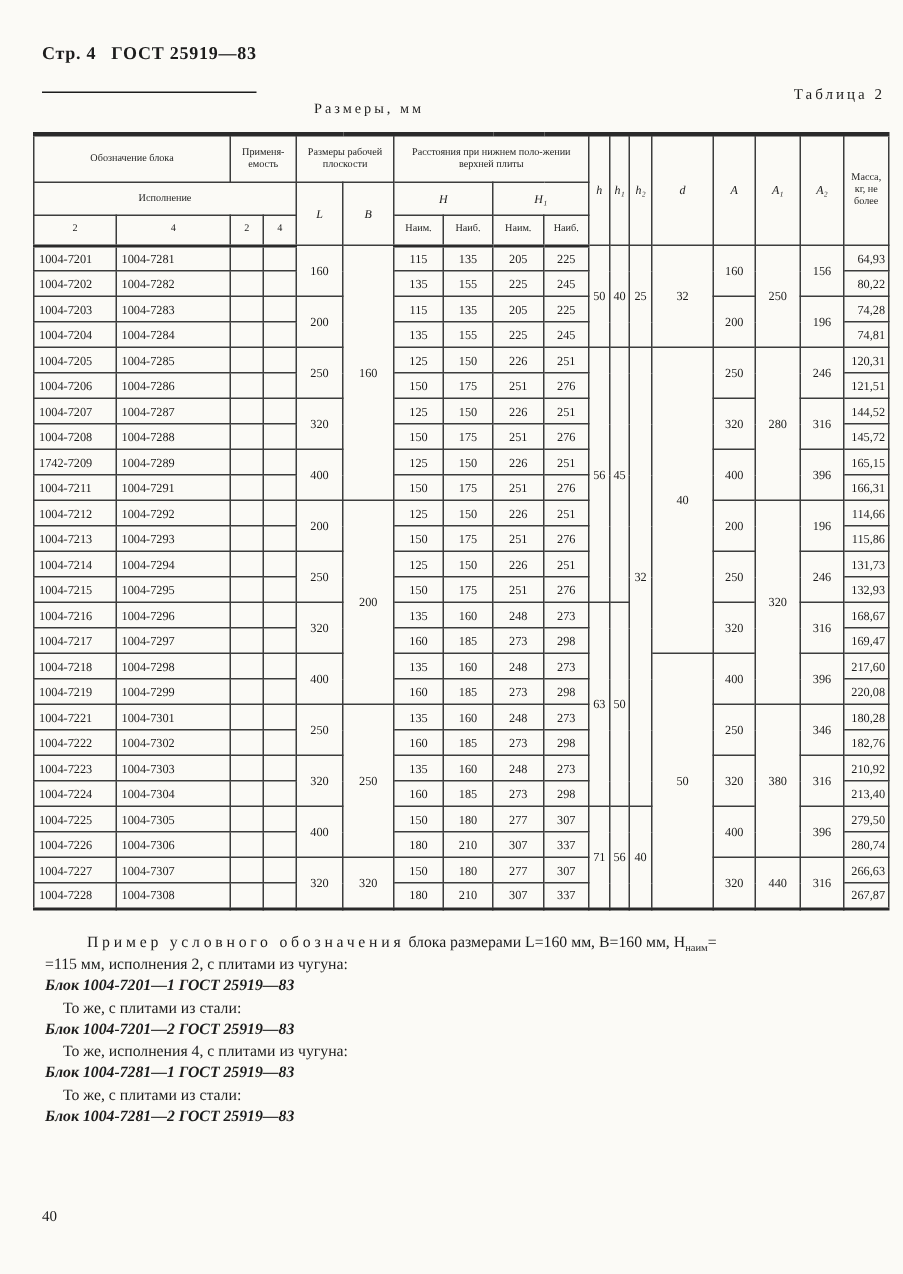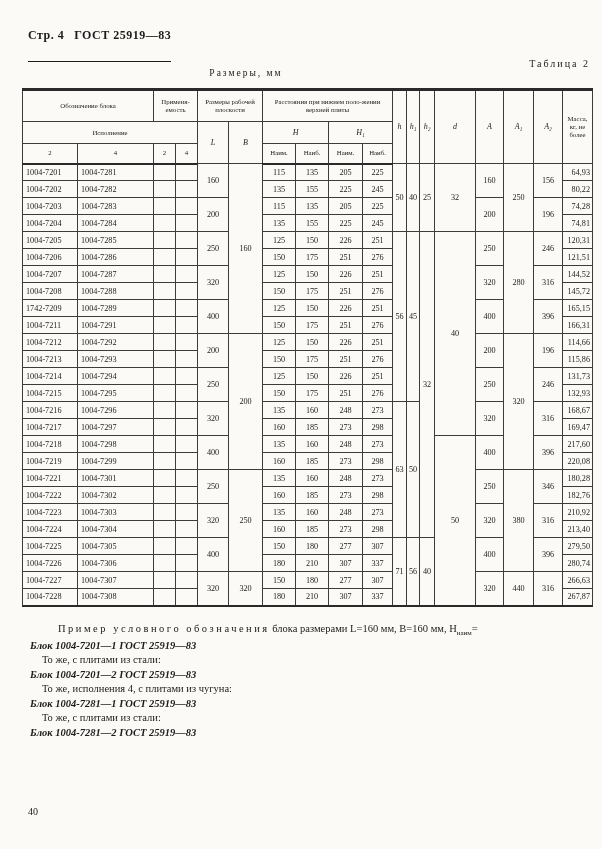--- a/index.html
+++ b/index.html
@@ -478,20 +478,21 @@
           <td>210</td>
           <td>307</td>
           <td>337</td>
           <td class="mass">267,87</td>
         </tr>
       </tbody>
   </table>
 
   <div class="example">
     <div><span class="sp" style="margin-left:28px">Пример условного обозначения</span><span> блока размерами L=160 мм, В=160 мм, Н</span><sub>наим</sub><span>=</span></div>
+    <div>=115 мм, исполнения 2, с плитами из чугуна:</div>
     <div id="example-items">
         <div class="desig-line">Блок 1004-7201—1 ГОСТ 25919—83</div>
         <div class="toje">То же, с плитами из стали:</div>
         <div class="desig-line">Блок 1004-7201—2 ГОСТ 25919—83</div>
         <div class="toje">То же, исполнения 4, с плитами из чугуна:</div>
         <div class="desig-line">Блок 1004-7281—1 ГОСТ 25919—83</div>
         <div class="toje">То же, с плитами из стали:</div>
         <div class="desig-line">Блок 1004-7281—2 ГОСТ 25919—83</div>
       </div>
   </div>

